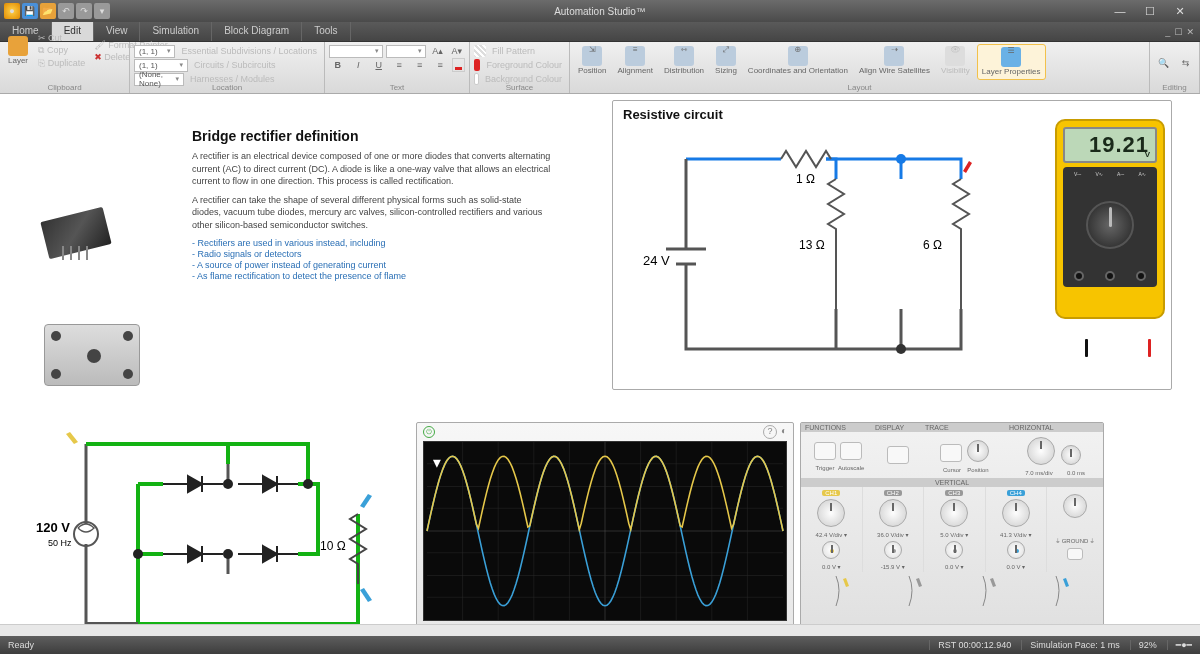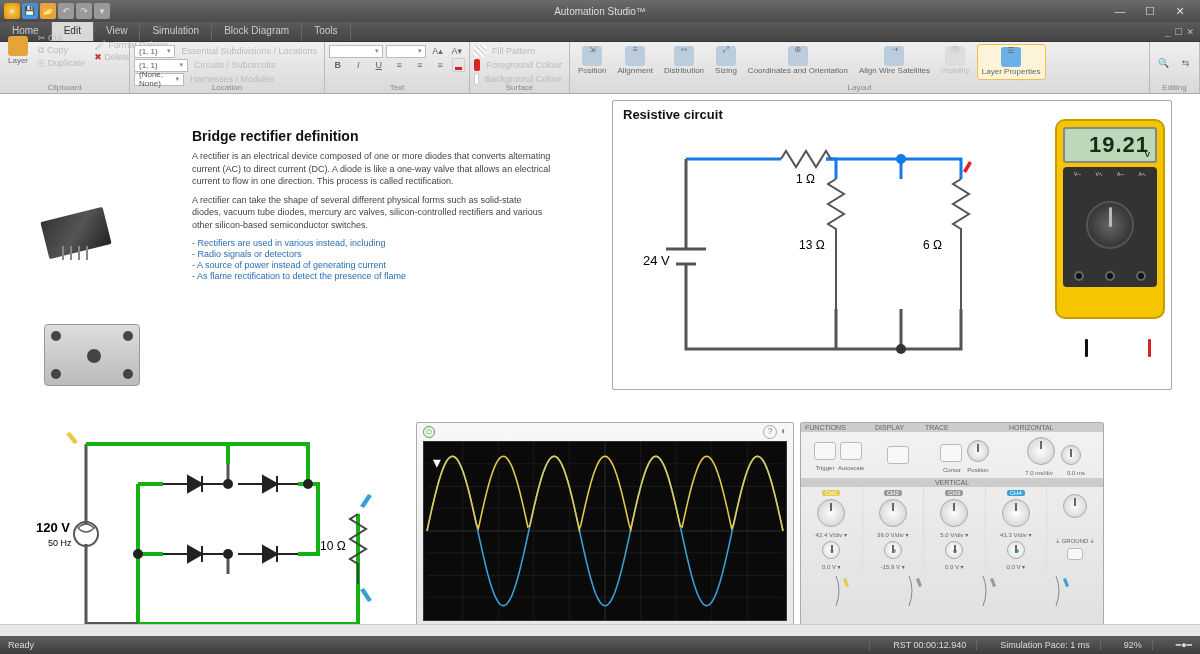--- a/index.html
+++ b/index.html
@@ -34,21 +34,21 @@
 .ribbon .iconbtn { width: 22px; height: 22px; display: inline-flex; align-items: center; justify-content: center; cursor: pointer; font-size: 9px; }
 .ribbon .bigbtn { display: flex; flex-direction: column; align-items: center; padding: 2px 4px; cursor: pointer; font-size: 8px; text-align: center; line-height: 1.1; }
 .ribbon .bigbtn .bi { width: 20px; height: 20px; border-radius: 3px; margin-bottom: 1px; }
 
 
 .canvas { flex: 1; background: #fff; position: relative; overflow: hidden; }
 .scroll-h { height: 12px; background: #e8e8e8; border-top: 1px solid #ccc; }
 
 
 .statusbar { height: 18px; background: linear-gradient(#5e5e5e,#3d3d3d); color: #ddd; font-size: 9px; display: flex; align-items: center; padding: 0 8px; gap: 16px; }
-.statusbar .seg { border-left: 1px solid #666; padding-left: 23px; }
+.statusbar .seg { border-left: 1px solid #666; padding-left: 8px; }
 .statusbar .right { margin-left: auto; display: flex; gap: 10px; }
 
 
 .doc-title { font-size: 14px; font-weight: bold; color: #111; }
 .doc-para { font-size: 9px; color: #444; line-height: 1.4; margin-top: 6px; max-width: 360px; }
 .doc-list { font-size: 9px; color: #2a6fb5; margin-top: 6px; }
 .doc-list div { margin: 1px 0; }
 .comp-rect { position: absolute; left: 44px; top: 120px; }
 .comp-rect .body { width: 64px; height: 38px; background: linear-gradient(135deg,#333,#555,#222); border-radius: 2px; transform: rotate(-14deg); }
 .comp-rect .legs { position: absolute; bottom: -8px; left: 18px; display: flex; gap: 6px; }

